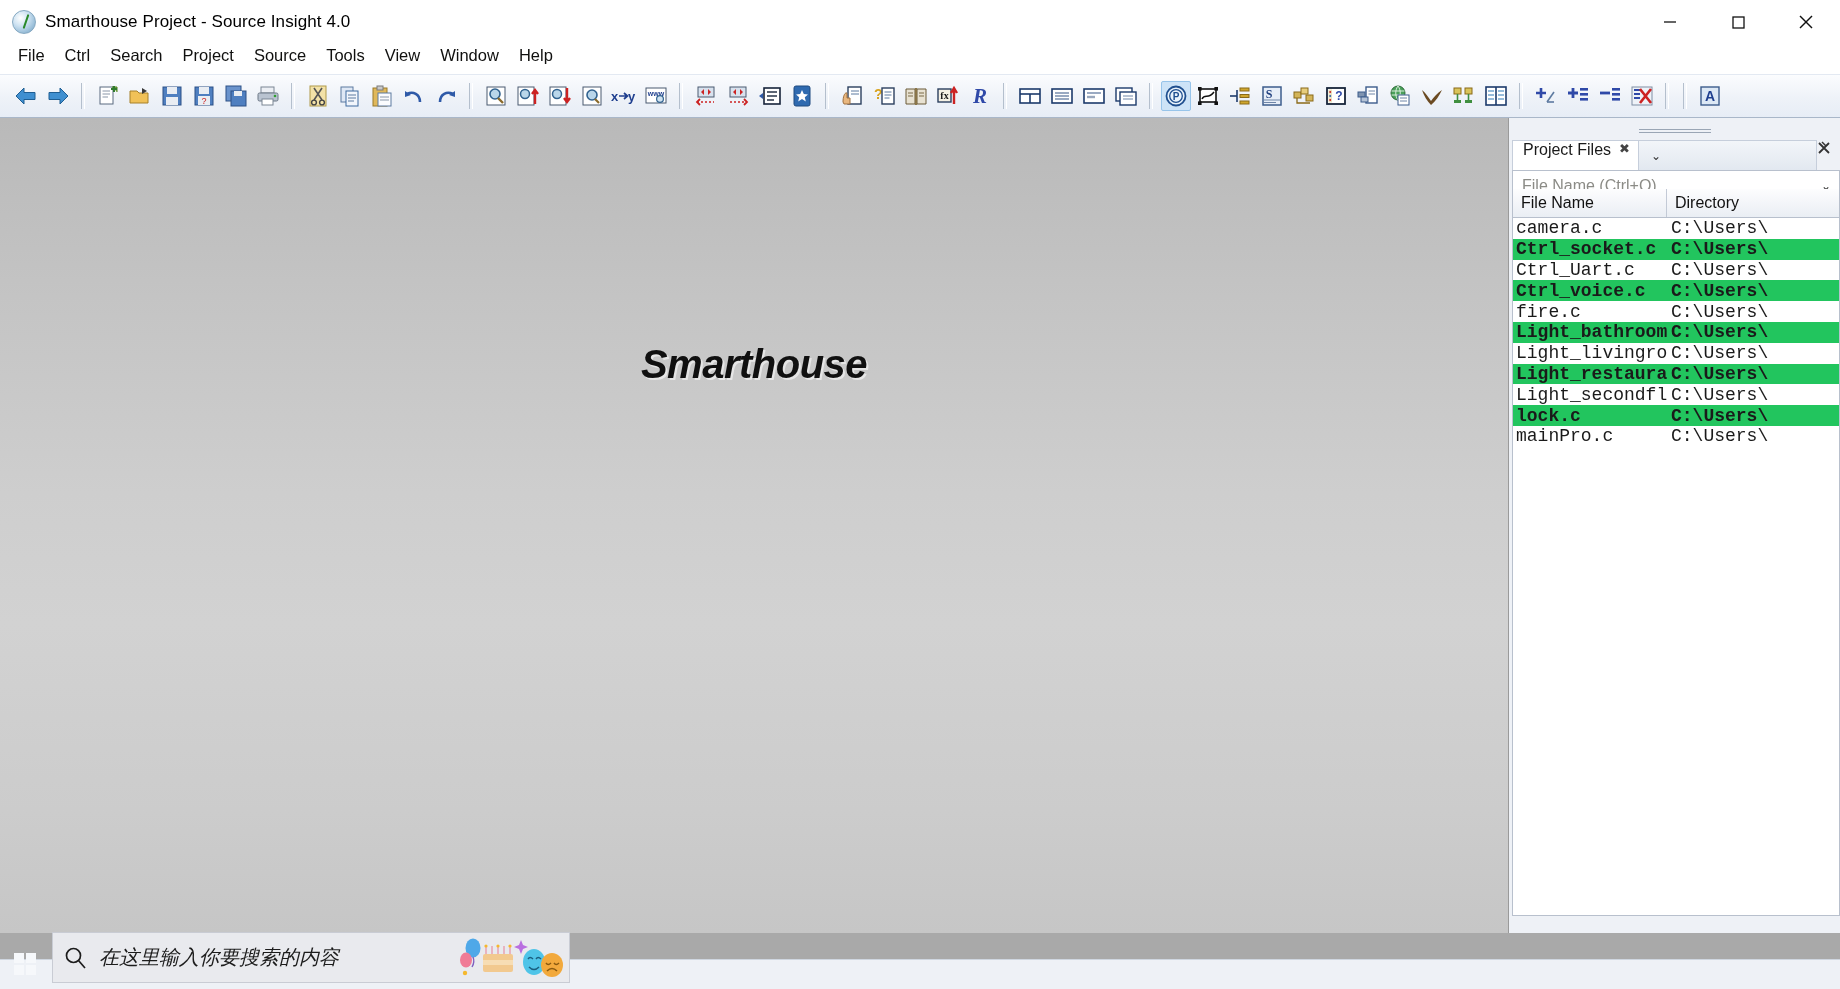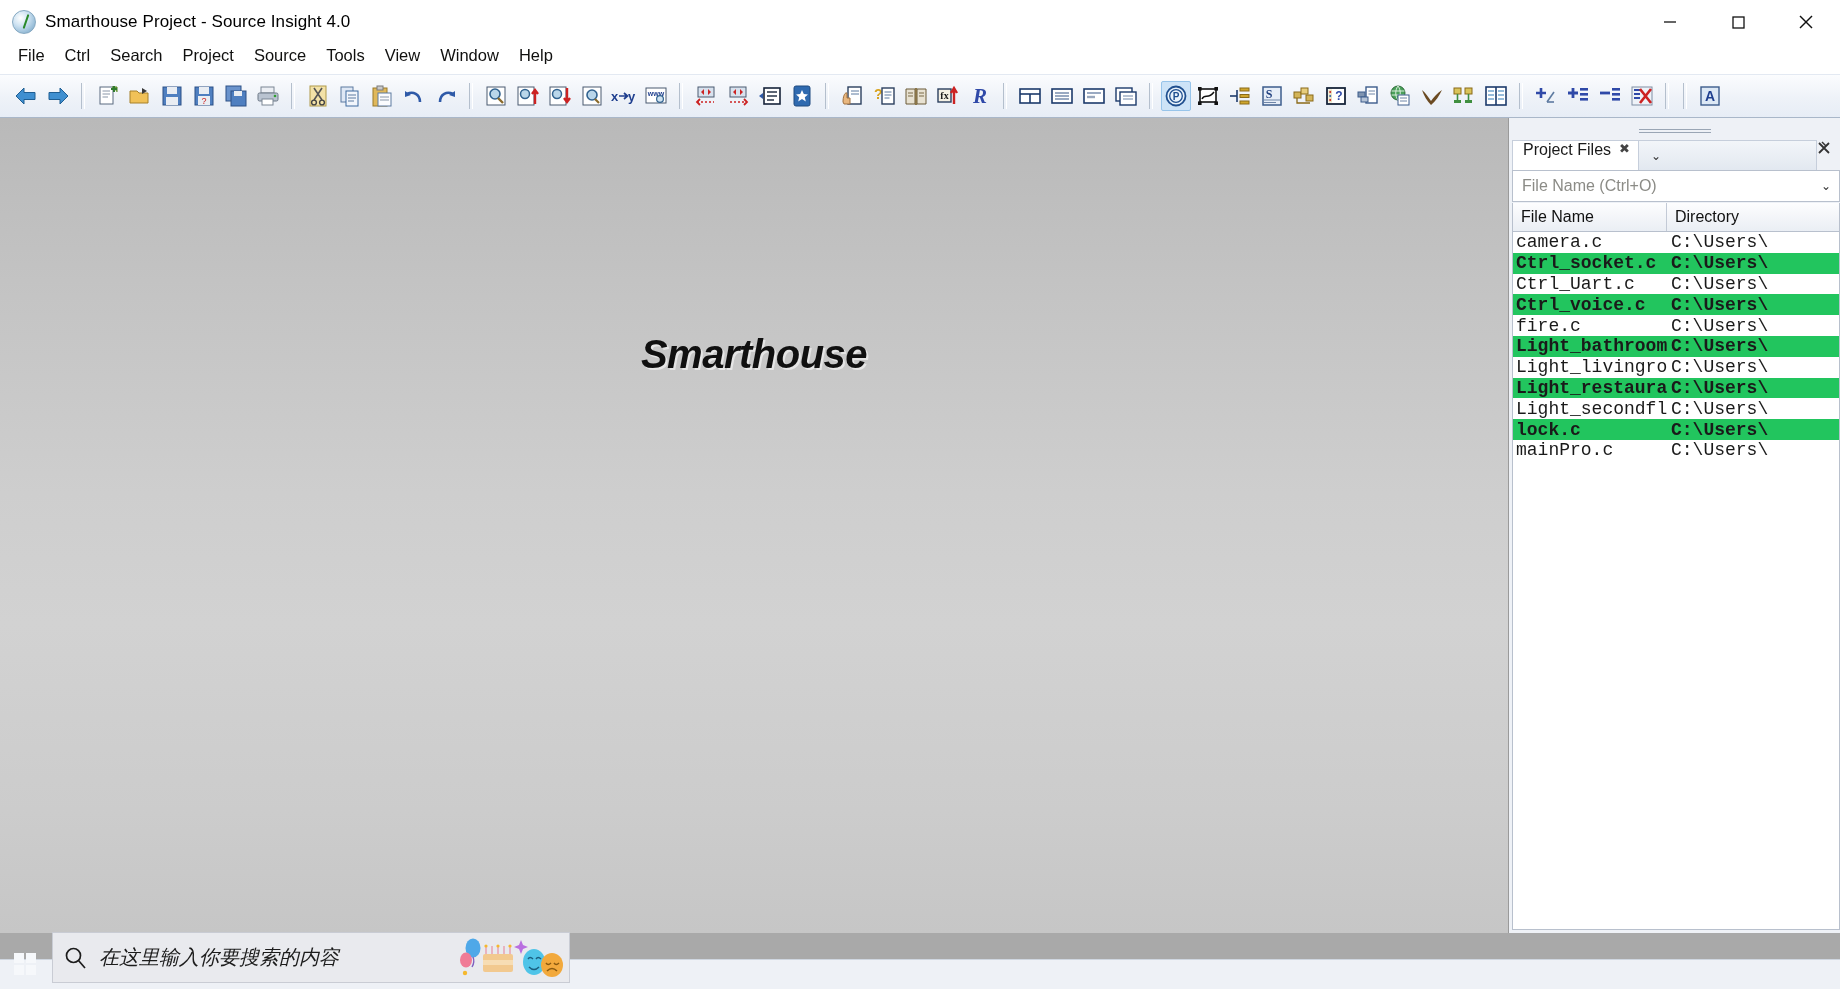--- a/index.html
+++ b/index.html
@@ -75,21 +75,21 @@
     border-left: 1px solid #b4bfcd; border-right: 1px solid #ffffff; flex: none; }
 
   
   .client {
     position: absolute; left: 0; top: 118px; width: 1508px; height: 815px;
     background: linear-gradient(180deg, #b9b9b9 0%, #c4c4c4 22%, #cecece 46%, #d2d2d2 62%, #cccccc 85%, #c6c6c6 100%);
     border-right: 1px solid #9a9a9a;
     overflow: hidden;
   }
   .watermark {
-    position: absolute; left: 0; top: 214px; width: 1508px;
+    position: absolute; left: 0; top: 224px; width: 1508px;
     text-align: center;
     font-family: "Liberation Sans", sans-serif;
     font-size: 40px; font-weight: bold; font-style: italic;
     color: #101010;
     text-shadow: 2px 2px 0 rgba(255,255,255,0.55);
     letter-spacing: -0.5px;
   }
 
   
   .dock {
@@ -130,21 +130,21 @@
     background: #ffffff; border: 1px solid #b8c0cd; box-sizing: border-box;
     display: flex; align-items: center;
   }
   .searchbox .ph {
     flex: 1; padding-left: 9px; font-size: 16px; color: #8b8b86;
     white-space: nowrap; overflow: hidden;
   }
   .searchbox .chev { width: 26px; text-align: center; color: #333; font-size: 12px; }
 
   .grid {
-    position: absolute; left: 3px; top: 85px; width: 328px; height: 727px;
+    position: absolute; left: 3px; top: 71px; width: 328px; height: 727px;
     background: #ffffff; border: 1px solid #b8c0cd; border-top: none;
     box-sizing: border-box; overflow: hidden;
   }
   .grid-head {
     display: flex; height: 28px; align-items: stretch;
     background: linear-gradient(#fdfdfe, #eaeef4);
     border-bottom: 1px solid #b8c0cd;
   }
   .gh {
     font-size: 16px; color: #111; display: flex; align-items: center;

